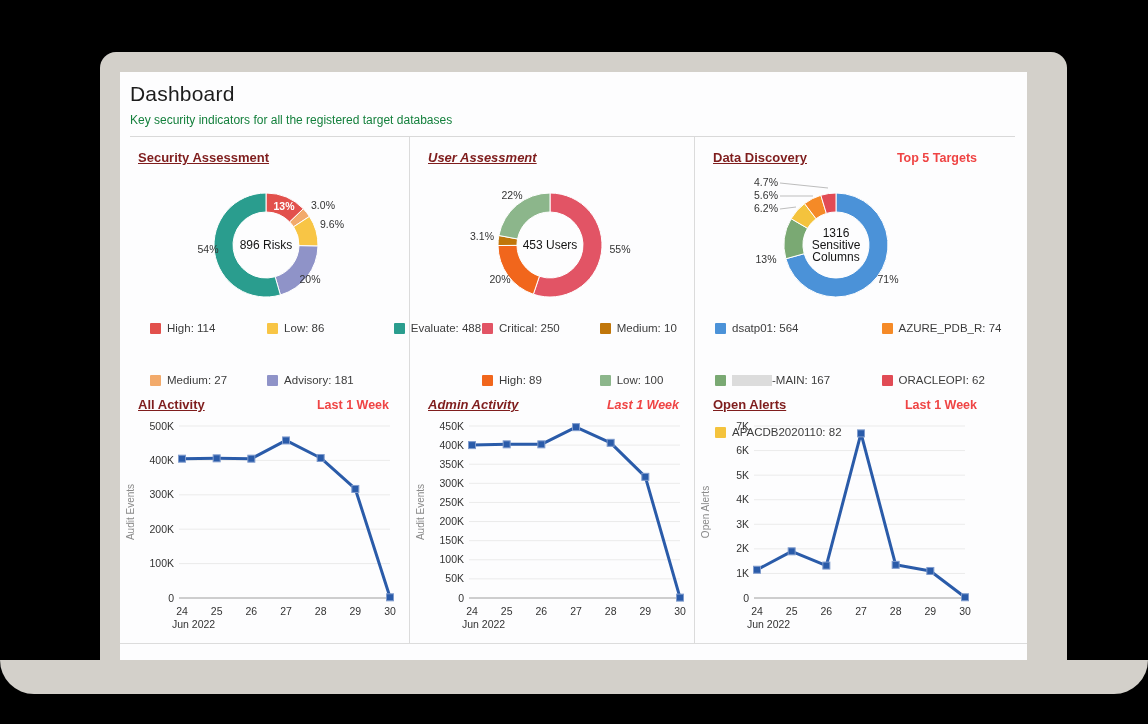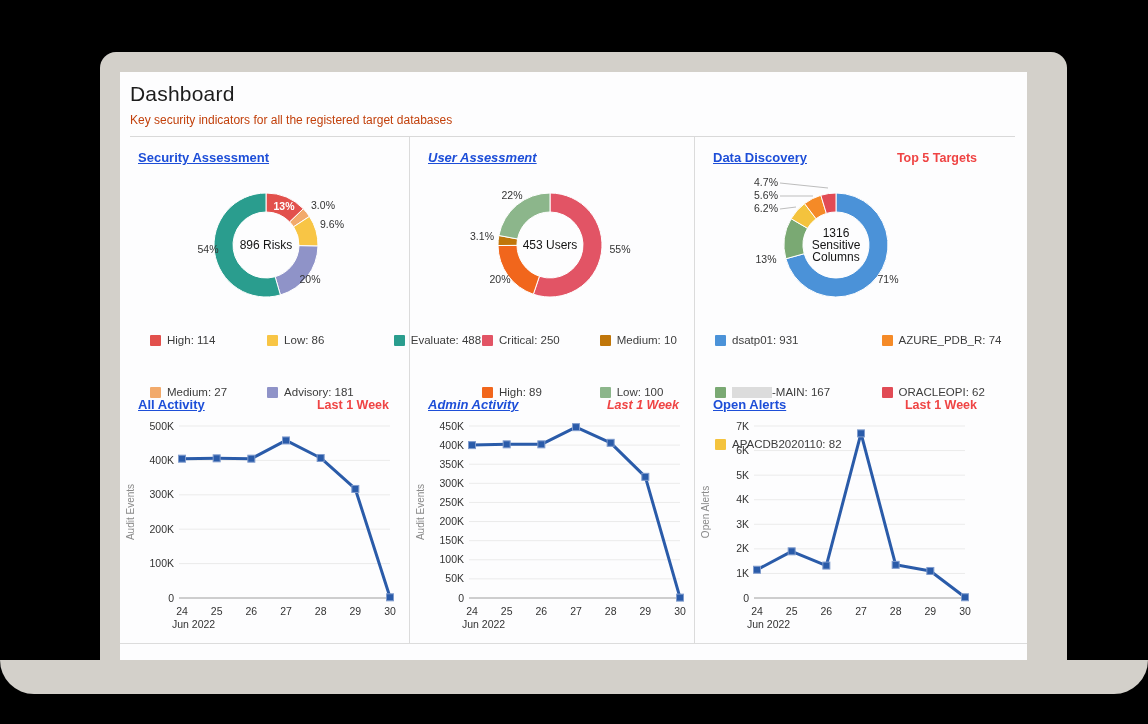--- a/index.html
+++ b/index.html
@@ -9,44 +9,44 @@
 
   .laptop { position:absolute; left:100px; top:52px; width:967px; height:608px;
             background:#d3d0ca; border-radius:16px 16px 0 0; }
   .laptop-base { position:absolute; left:0; top:660px; width:1148px; height:34px;
                  background:#d3d0ca; border-radius:0 0 46px 46px; }
   .screen { position:absolute; left:20px; top:20px; width:907px; height:588px;
             background:#fdfdfe; overflow:hidden; }
 
   .page-header { padding:10px 12px 0 10px; }
   .page-title { font-size:21px; font-weight:400; color:#1c1c1c; letter-spacing:.2px; }
-  .page-subtitle { font-size:12px; color:#c2410c; margin-top:7px; }
+  .page-subtitle { font-size:12px; color:#15803d; margin-top:7px; }
   .header-rule { border-bottom:1px solid #d9d9d9; margin-top:9px; }
 
   .grid-row { display:flex; }
   .row-1 { height:247px; }
   .row-2 { height:260px; border-bottom:1px solid #dcdcdc; }
   .panel { position:relative; }
   .col-a { width:290px; border-right:1px solid #dbdbdb; }
   .col-b { width:285px; border-right:1px solid #dbdbdb; }
   .col-c { width:318px; }
 
   .panel-head { display:flex; justify-content:space-between; align-items:baseline;
                 padding:13px 20px 0 18px; }
   .col-b .panel-head { padding-right:15px;font-style:italic; }
   .col-c .panel-head { padding-right:36px; }
-  .panel-link { font-size:13px; font-weight:bold; color:#1d4ed8;
+  .panel-link { font-size:13px; font-weight:bold; color:#7f1d1d;
                 text-decoration:underline; cursor:pointer; }
   .panel-corner { font-size:12.5px; font-weight:bold; color:#ef4444; }
 
   .donut-svg { display:block; margin-top:5px; }
   .line-svg  { display:block; margin-top:0; }
 
   .legend { display:grid; column-gap:16px; row-gap:5px; justify-content:flex-start;
-            margin-top:12px;gap:40px; }
+            margin-top:0;gap:40px; }
   .legend-sec  { grid-template-columns:auto auto auto; padding-left:30px; }
   .legend-user { grid-template-columns:auto auto; padding-left:72px; }
   .legend-disc { grid-template-columns:auto auto; padding-left:20px; }
   .legend-item { display:flex; align-items:center; font-size:11.5px; color:#3c3c3c;
                  white-space:nowrap; }
   .swatch { display:inline-block; width:11px; height:11px; margin-right:6px;
             border-radius:1px; flex:none; }
   .redacted-box { display:inline-block; width:40px; height:11px; background:#dcdcdc;
                   vertical-align:middle; }
 
@@ -161,21 +161,21 @@
               <text x="71" y="29" text-anchor="middle" font-size="10.5" font-weight="normal" fill="#333333">5.6%</text>
               <polyline points="85,13 133,18" fill="none" stroke="#bdbdbd" stroke-width="1"></polyline>
               <text x="71" y="16" text-anchor="middle" font-size="10.5" font-weight="normal" fill="#333333">4.7%</text>
               <text x="141" y="67" text-anchor="middle" font-size="12" fill="#141414">1316</text>
               <text x="141" y="79" text-anchor="middle" font-size="12" fill="#141414">Sensitive</text>
               <text x="141" y="91" text-anchor="middle" font-size="12" fill="#141414">Columns</text>
             </svg>
           <div id="legend-discovery" class="legend legend-disc">
               <span class="legend-item">
                 <span class="swatch" style="background: rgb(75, 146, 216);"></span>
-                <span>dsatp01: 931</span>
+                <span>dsatp01: 564</span>
               </span>
               <span class="legend-item">
                 <span class="swatch" style="background: rgb(245, 138, 39);"></span>
                 <span>AZURE_PDB_R: 74</span>
               </span>
               <span class="legend-item">
                 <span class="swatch" style="background: rgb(122, 169, 115);"></span>
                 <span class="redacted-box"></span>
                 <span>-MAIN: 167</span>
               </span>

